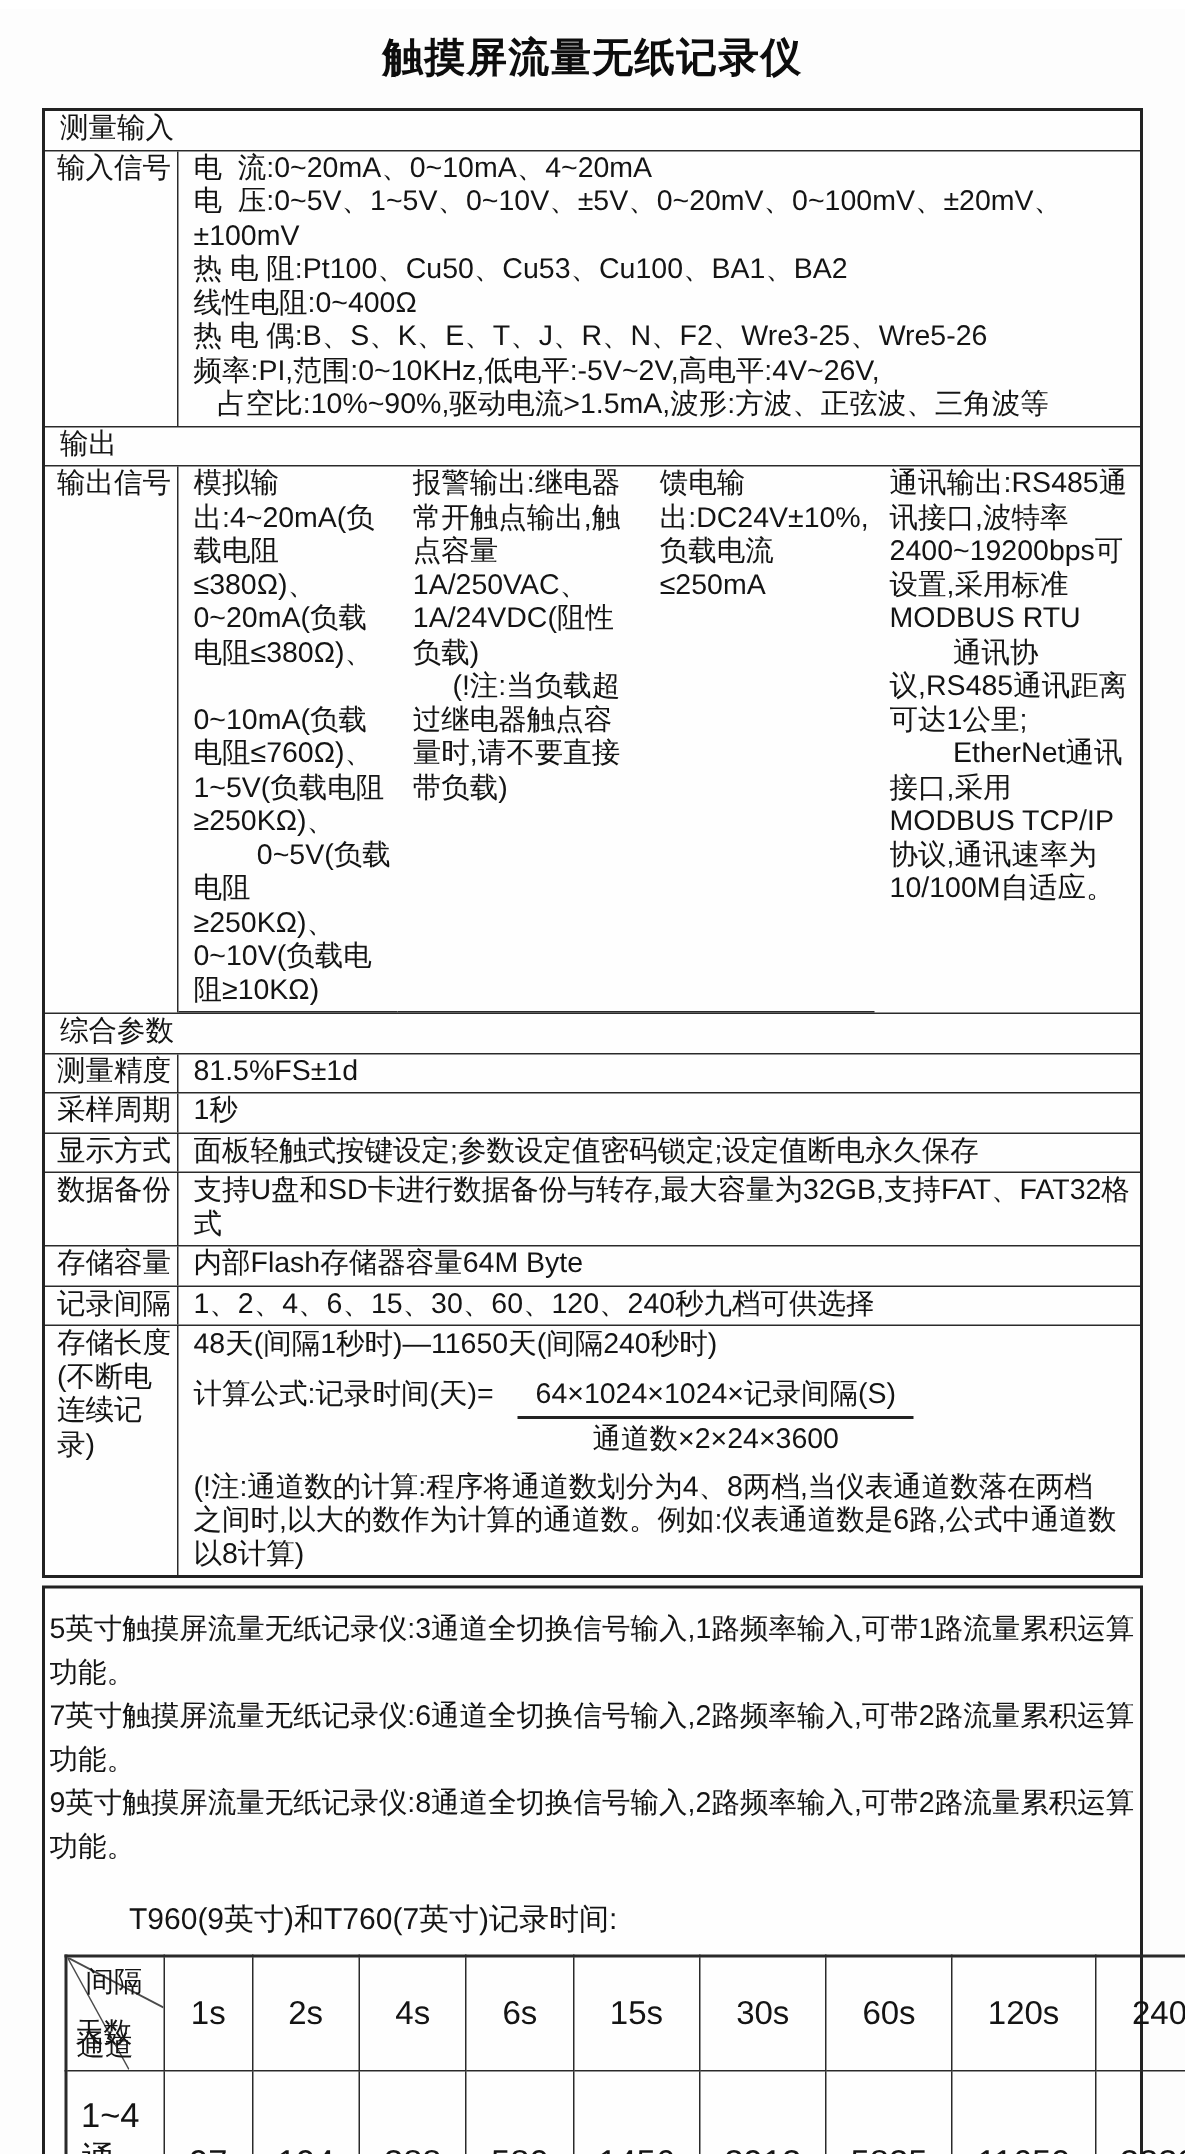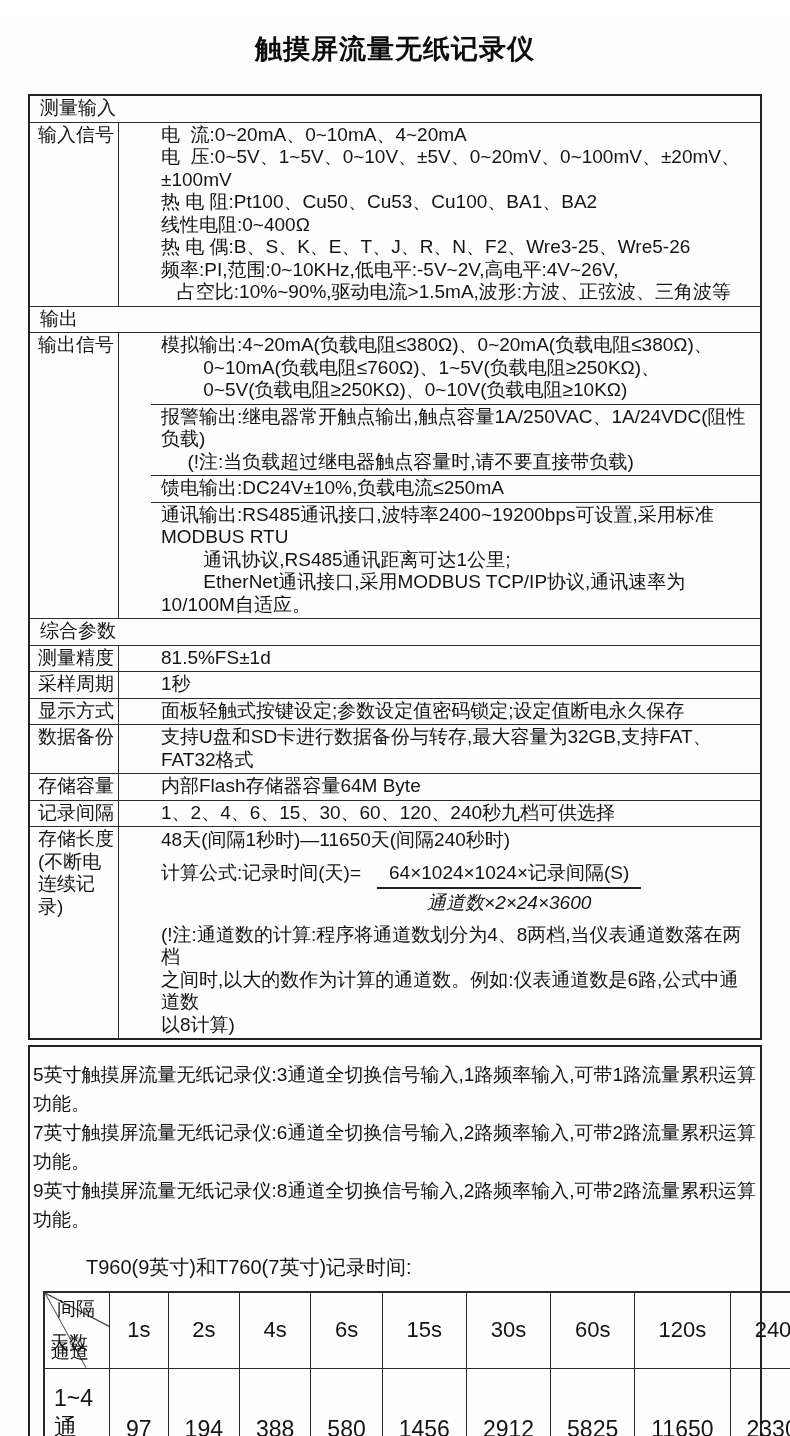--- a/index.html
+++ b/index.html
@@ -6,21 +6,21 @@
   html, body { margin: 0; padding: 0; background: #ffffff; }
   body {
     width: 790px;
     font-family: "Liberation Sans", "DejaVu Sans", sans-serif;
     color: #141414;
     -webkit-font-smoothing: antialiased;
   }
   .page { width: 790px; min-height: 1436px; background: #fdfdfd; padding-bottom: 18px; }
 
   .title {
-    margin: 17px;
+    margin: 6px;
     padding: 14px 0 10px 0;
     text-align: center;
     font-size: 27px;
     font-weight: 700;
     letter-spacing: 1px;
     color: #0d0d0d;
   }
 
   .pre { white-space: pre-wrap; }
 
@@ -30,38 +30,38 @@
     width: 734px;
     border: 2px solid #222;
     background: #fefefe;
     font-size: 19px;
     line-height: 22.5px;
   }
   .sec-header {
     padding: 1px 8px 2px 10px;
     border-bottom: 1px solid #2a2a2a;
   }
-  .srow { display: flex; border-bottom: 1px solid #2a2a2a; gap: 32px; }
+  .srow { display: flex; border-bottom: 1px solid #2a2a2a; }
   .srow.last { border-bottom: none; }
   .lbl {
     flex: 0 0 89px;
     width: 89px;
     padding: 1px 2px 2px 8px;
     border-right: 1px solid #2a2a2a;
   }
   .val { flex: 1; padding: 1px 4px 2px 10px; min-width: 0; }
-  .subcol { padding: 0; display: flex; flex-direction: column; }
+  .subcol { padding: 0; display: flex; flex-direction: row; }
   .subcol .sub { padding: 1px 4px 2px 10px; border-bottom: 1px solid #2a2a2a; }
   .subcol .sub:last-child { border-bottom: none; }
 
   .storage-val { padding-top: 2px; }
   .formula { display: flex; align-items: flex-start; margin: 10px 0 8px 0; }
   .frac { display: inline-block; text-align: center; margin-left: 16px; }
   .frac .num { display: block; padding: 0 12px 3px 12px; border-bottom: 2px solid #222; }
-  .frac .den { display: block; padding-top: 3px; font-style: italic; }
+  .frac .den { display: block; padding-top: 3px; }
   .storage-note { margin-top: 9px; }
 
   
   .lower-box {
     margin: 5px 28px 0 28px;
     width: 734px;
     border: 2px solid #222;
     background: #fefefe;
   }
   .models { padding: 13px 2px 0 3px; font-size: 19px; }

